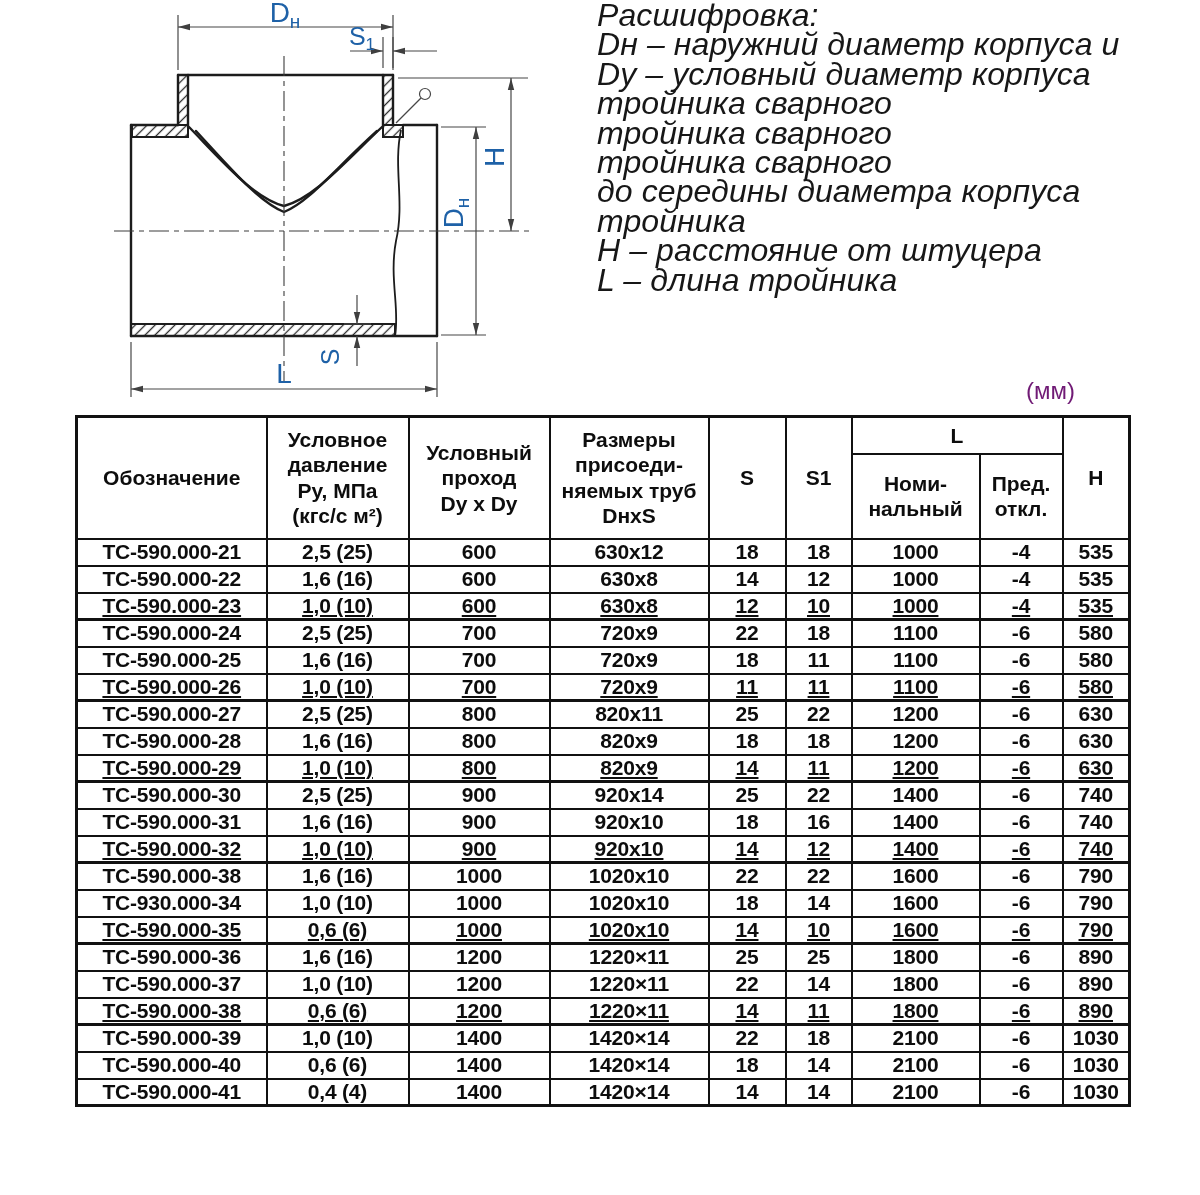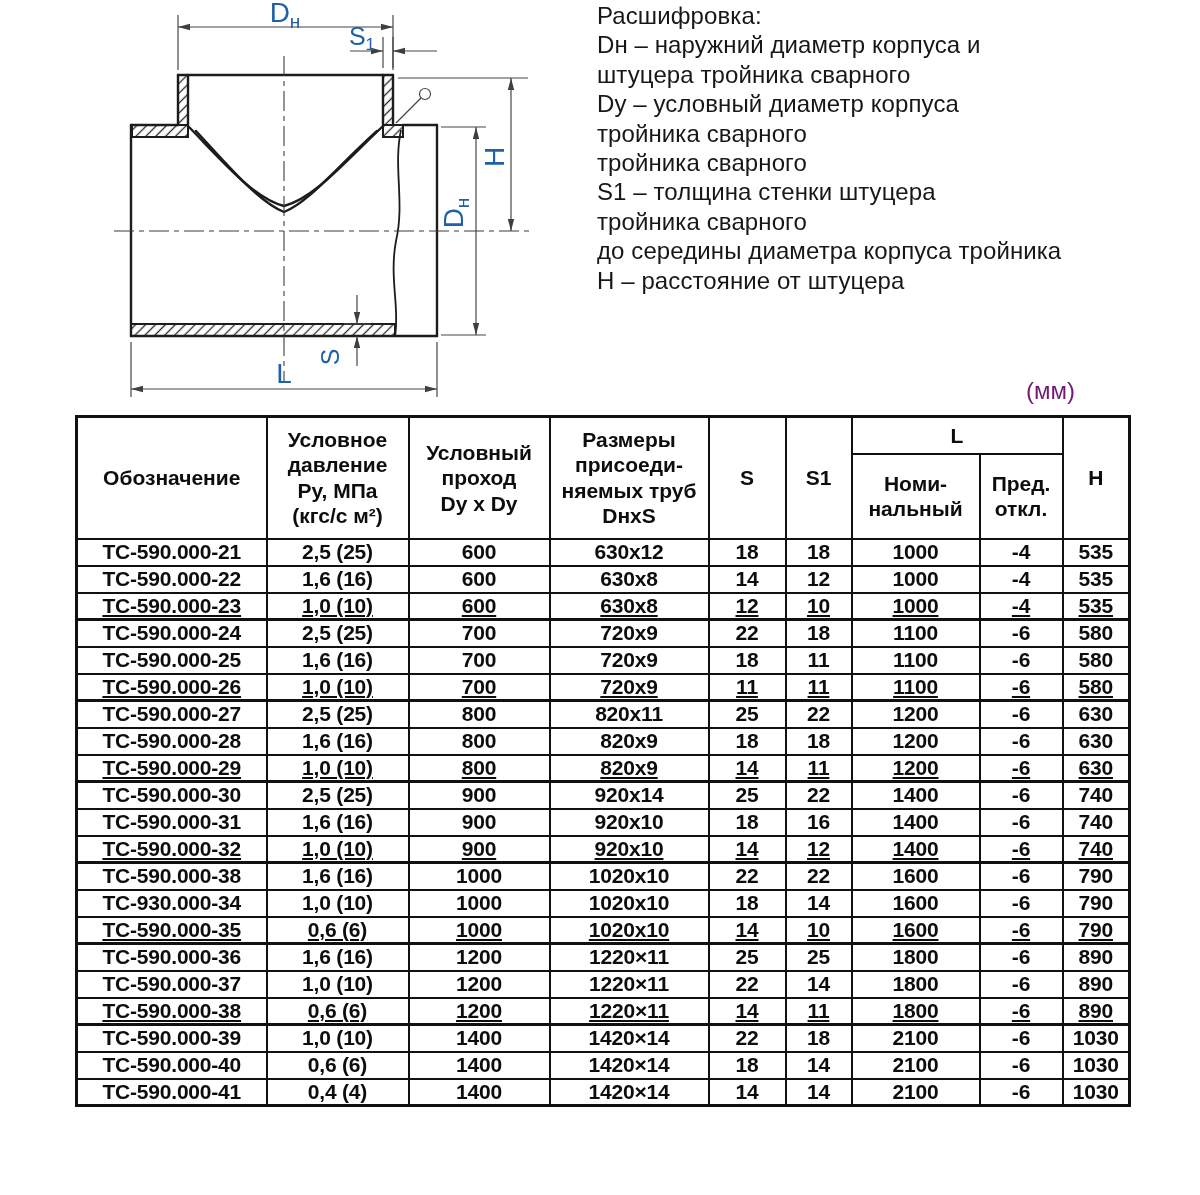--- a/index.html
+++ b/index.html
@@ -8,21 +8,21 @@
     font-family:"Liberation Sans", sans-serif; color:#141414;
   }
 
   
   .drawing { position:absolute; left:0; top:0; width:560px; height:410px; }
   .dim-label { fill:#1e61a7; font-family:"Liberation Sans", sans-serif; font-weight:500; }
 
   
   .legend {
     position:absolute; left:597px; top:1px; width:585px;
-    font-size:24px; line-height:29.4px; color:#171717; letter-spacing:0.1px;
+    font-size:32px; line-height:29.4px; color:#171717; letter-spacing:0.1px;font-style:italic;
   }
   .units-note {
     position:absolute; left:1026px; top:377px; font-size:24px; color:#701a75;
   }
 
   
   .spec-table {
     position:absolute; left:75px; top:415px;
     width:1053px; border-collapse:collapse; table-layout:fixed;
     border:3px solid #111;
@@ -129,28 +129,27 @@
   <text class="dim-label" transform="translate(463,213) rotate(-90)" text-anchor="middle" font-size="28">
     <tspan>D</tspan><tspan font-size="19" dy="6">н</tspan>
   </text>
   <text class="dim-label" transform="translate(339,357) rotate(-90)" text-anchor="middle" font-size="25">S</text>
   <text class="dim-label" x="284" y="383" text-anchor="middle" font-size="28">L</text>
 </svg>
 
 <div class="legend">
   <div>Расшифровка:</div>
   <div>Dн – наружний диаметр корпуса и</div>
-  <div>штуцера тройника сварного</div>
   <div>Dy – условный диаметр корпуса</div>
   <div>тройника сварного</div>
   <div>тройника сварного</div>
-  <div>S1 – толщина стенки штуцера</div>
   <div>тройника сварного</div>
   <div>до середины диаметра корпуса тройника</div>
   <div>H – расстояние от штуцера</div>
+  <div>L – длина тройника</div>
 </div>
 
 <div class="units-note">(мм)</div>
 
 <table class="spec-table">
   <colgroup>
     <col style="width:190px">
       <col style="width:142px">
       <col style="width:141px">
     <col style="width:159px">

